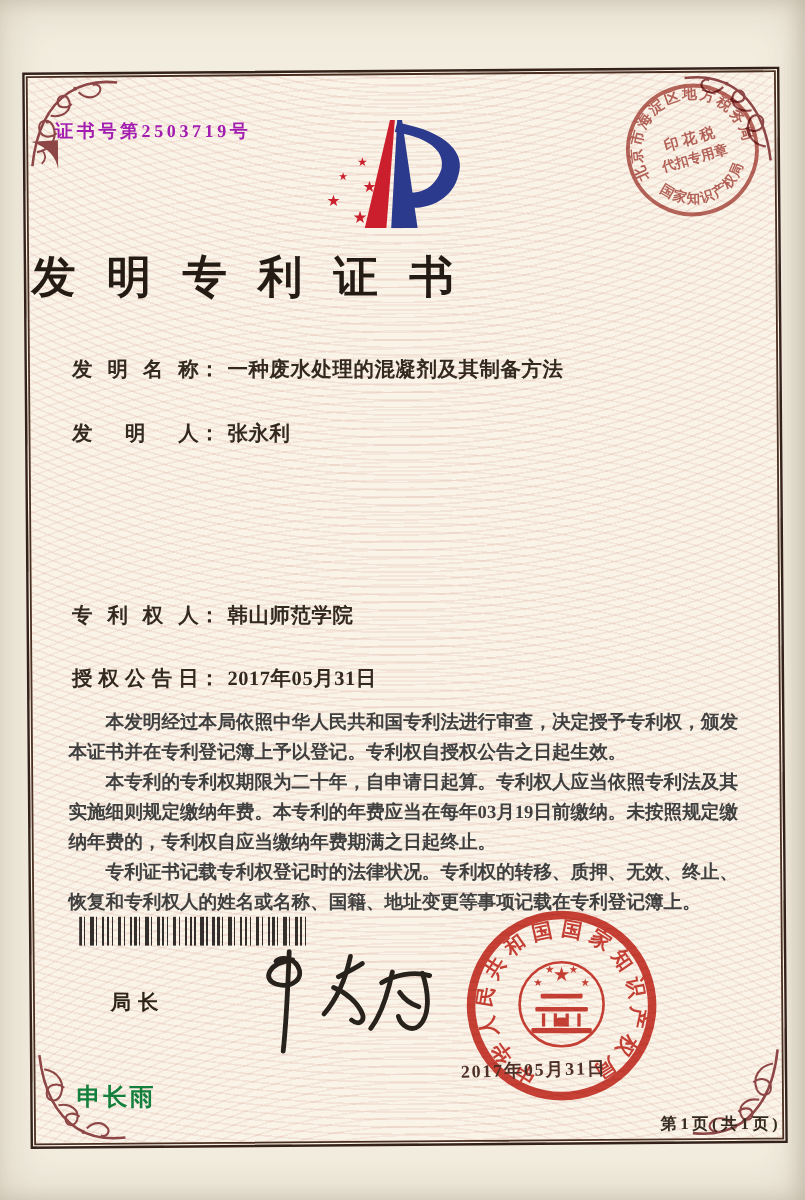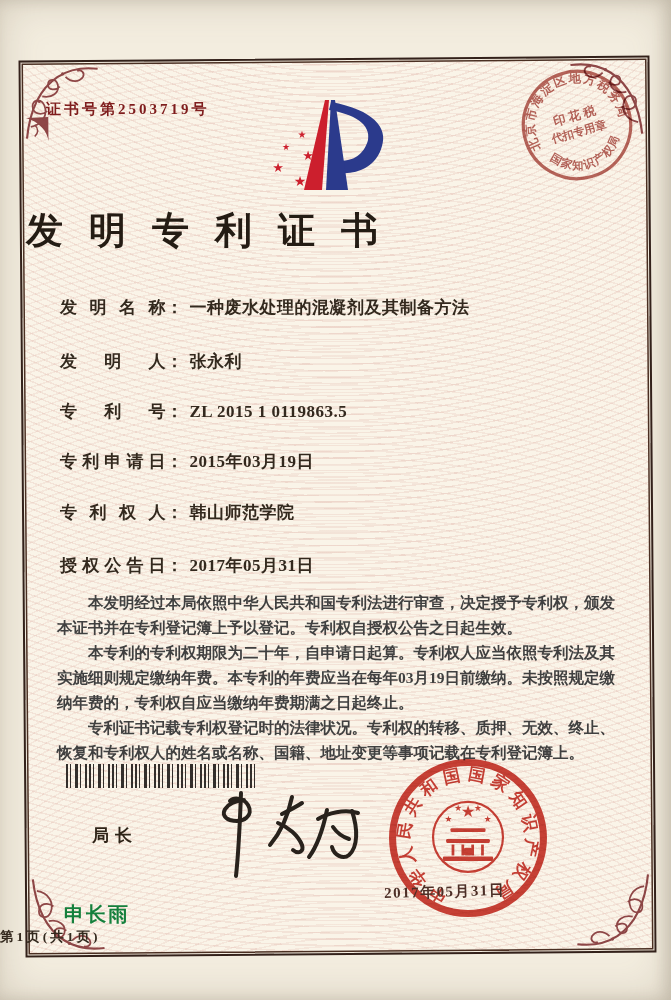--- a/index.html
+++ b/index.html
@@ -27,21 +27,21 @@
   .corner{position:absolute;width:78px;height:78px;color:#7c2a2c;opacity:.85;}
   .corner svg{width:100%;height:100%;}
   .corner.tl{left:2px;top:2px;}
   .corner.tr{right:2px;top:2px;transform:scaleX(-1);}
   .corner.bl{left:2px;bottom:2px;transform:scaleY(-1);}
   .corner.br{right:2px;bottom:2px;transform:scale(-1,-1);}
 
   
   .cert-no{
     position:absolute;left:46px;top:100px;
-    font-size:15px;letter-spacing:3px;color:#7f1d1d;font-weight:600;
+    font-size:15px;letter-spacing:3px;color:#a21caf;font-weight:600;
   }
   .logo{position:absolute;left:256px;top:88px;width:160px;height:112px;}
   .tax-stamp{
     position:absolute;left:518px;top:66px;width:118px;height:118px;
     transform:rotate(-16deg);opacity:.82;mix-blend-mode:multiply;
   }
   .doc-title{
     position:absolute;left:0;right:8px;top:206px;
     font-size:37px;font-weight:700;color:#241c14;
     letter-spacing:26px;text-indent:26px;
@@ -87,21 +87,21 @@
     mix-blend-mode:multiply;opacity:.93;
   }
   .seal-date{
     position:absolute;left:384px;top:882px;width:160px;
     font-size:15px;font-weight:700;color:#4d2f27;letter-spacing:1.5px;
     transform:rotate(-1.5deg);white-space:nowrap;
   }
 
   
   .footer{
-    position:absolute;left:0;right:20px;top:928px;text-align:left;
+    position:absolute;left:0;right:20px;top:928px;text-align:right;
     font-size:13.5px;color:#33291e;letter-spacing:3px;font-weight:600;
   }
 </style>
 </head>
 <body>
 
 <div class="sheet">
 
   <div class="frame">
     <div class="corner tl">
@@ -178,26 +178,20 @@
     </svg>
   </div>
 
   <div class="doc-title">发明专利证书</div>
 
   <div class="field f1">
     <span class="flabel">发明人</span><span class="fcolon">：</span><span>张永利</span>
   </div>
   <div class="field f0">
     <span class="flabel">发明名称</span><span class="fcolon">：</span><span>一种废水处理的混凝剂及其制备方法</span>
-  </div>
-  <div class="field f2">
-    <span class="flabel">专利号</span><span class="fcolon">：</span><span>ZL 2015 1 0119863.5</span>
-  </div>
-  <div class="field f3">
-    <span class="flabel">专利申请日</span><span class="fcolon">：</span><span>2015年03月19日</span>
   </div>
   <div class="field f4">
     <span class="flabel">专利权人</span><span class="fcolon">：</span><span>韩山师范学院</span>
   </div>
   <div class="field f5">
     <span class="flabel">授权公告日</span><span class="fcolon">：</span><span>2017年05月31日</span>
   </div>
 
   <div class="body-text">
     <p>本发明经过本局依照中华人民共和国专利法进行审查，决定授予专利权，颁发本证书并在专利登记簿上予以登记。专利权自授权公告之日起生效。</p>

